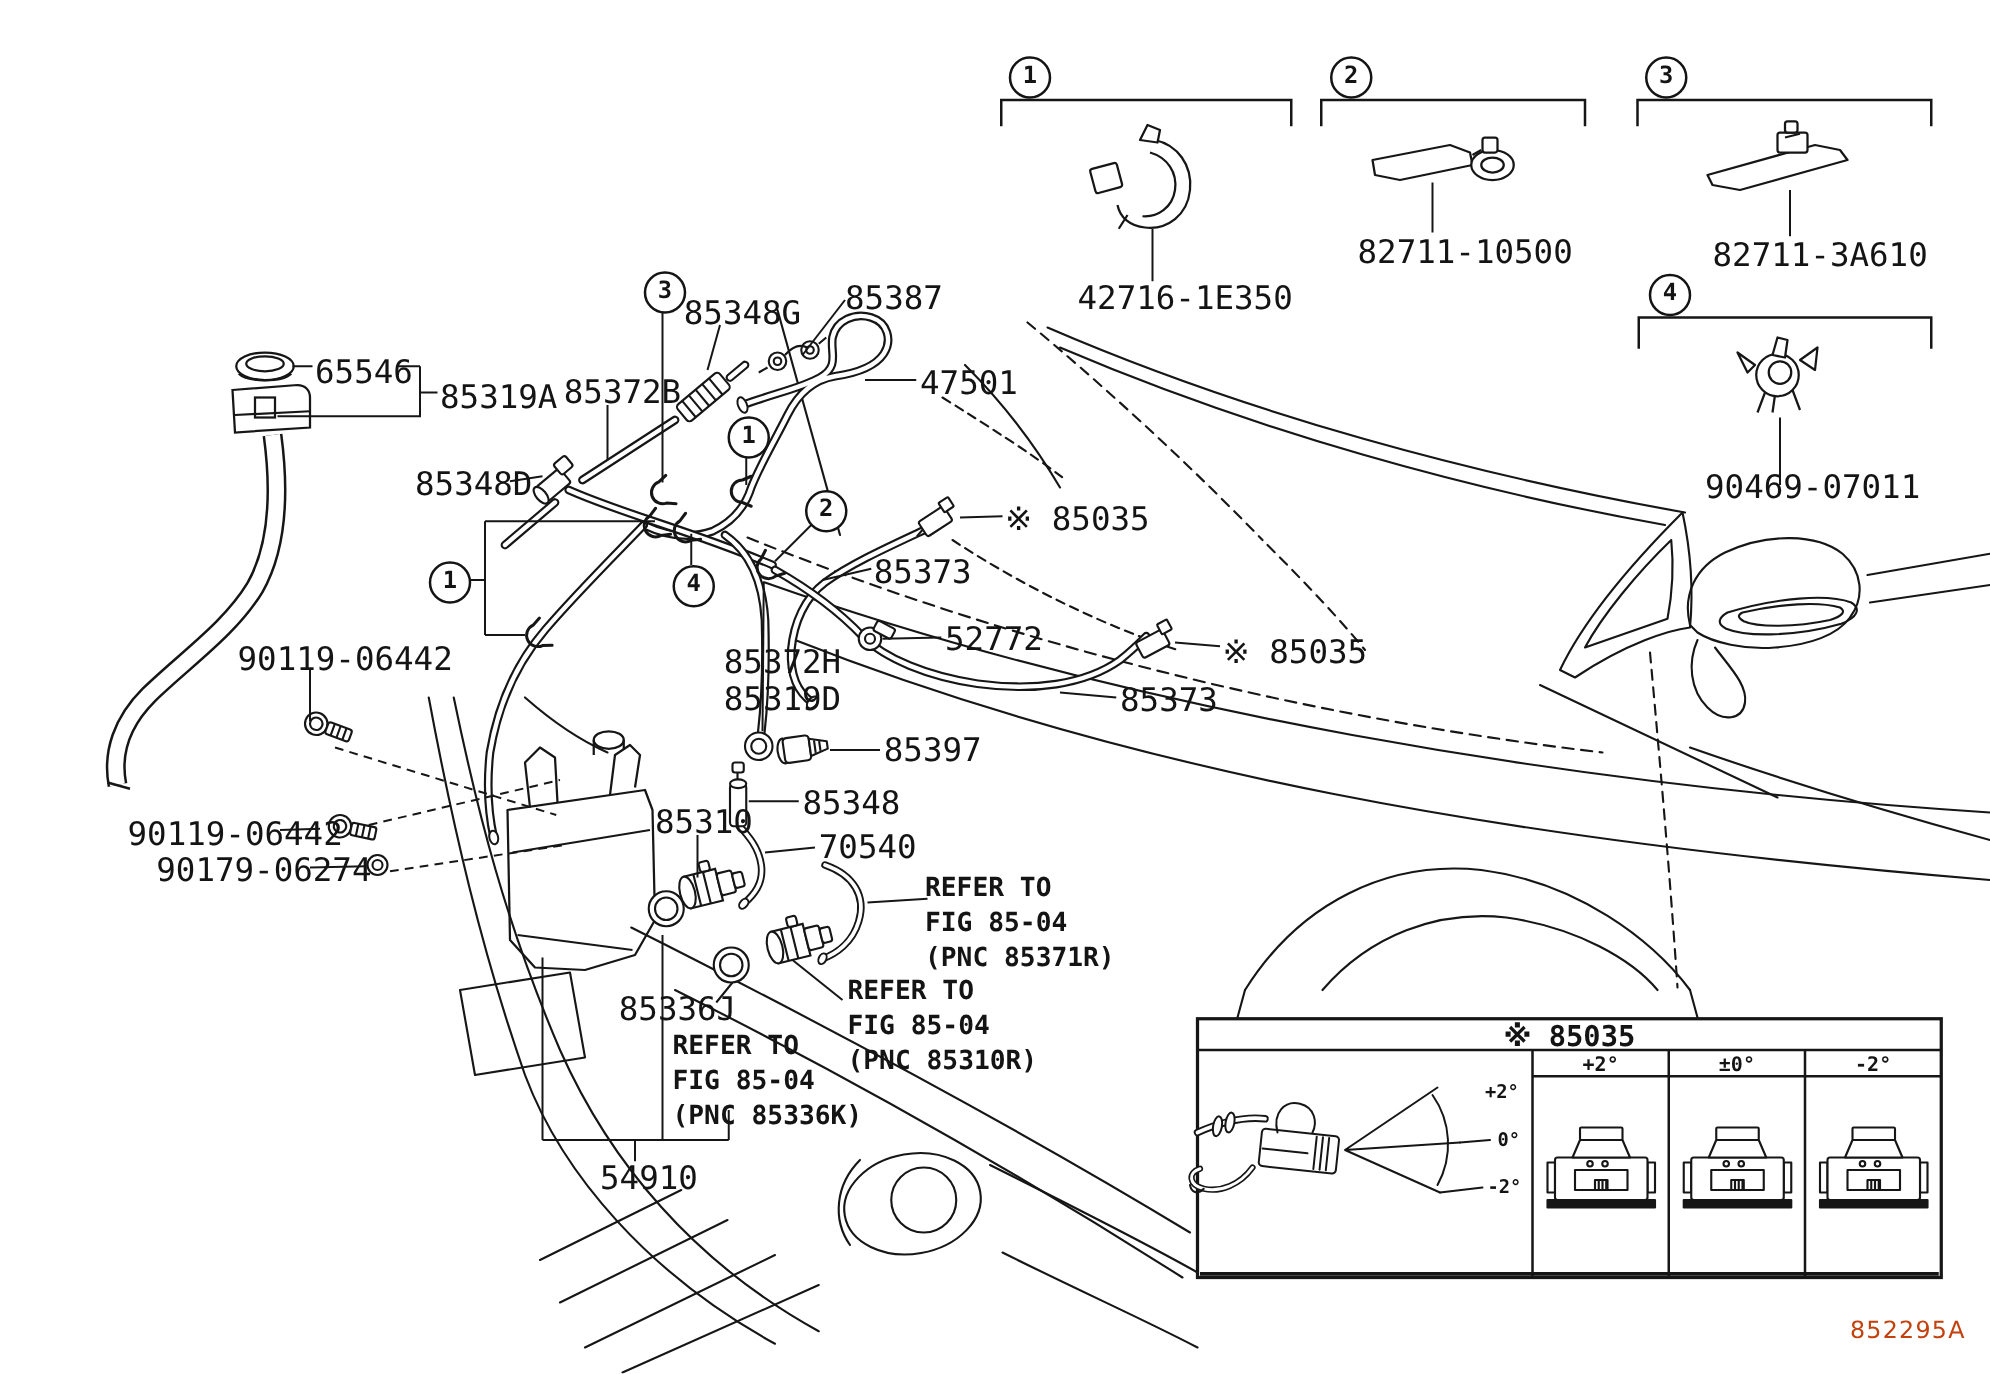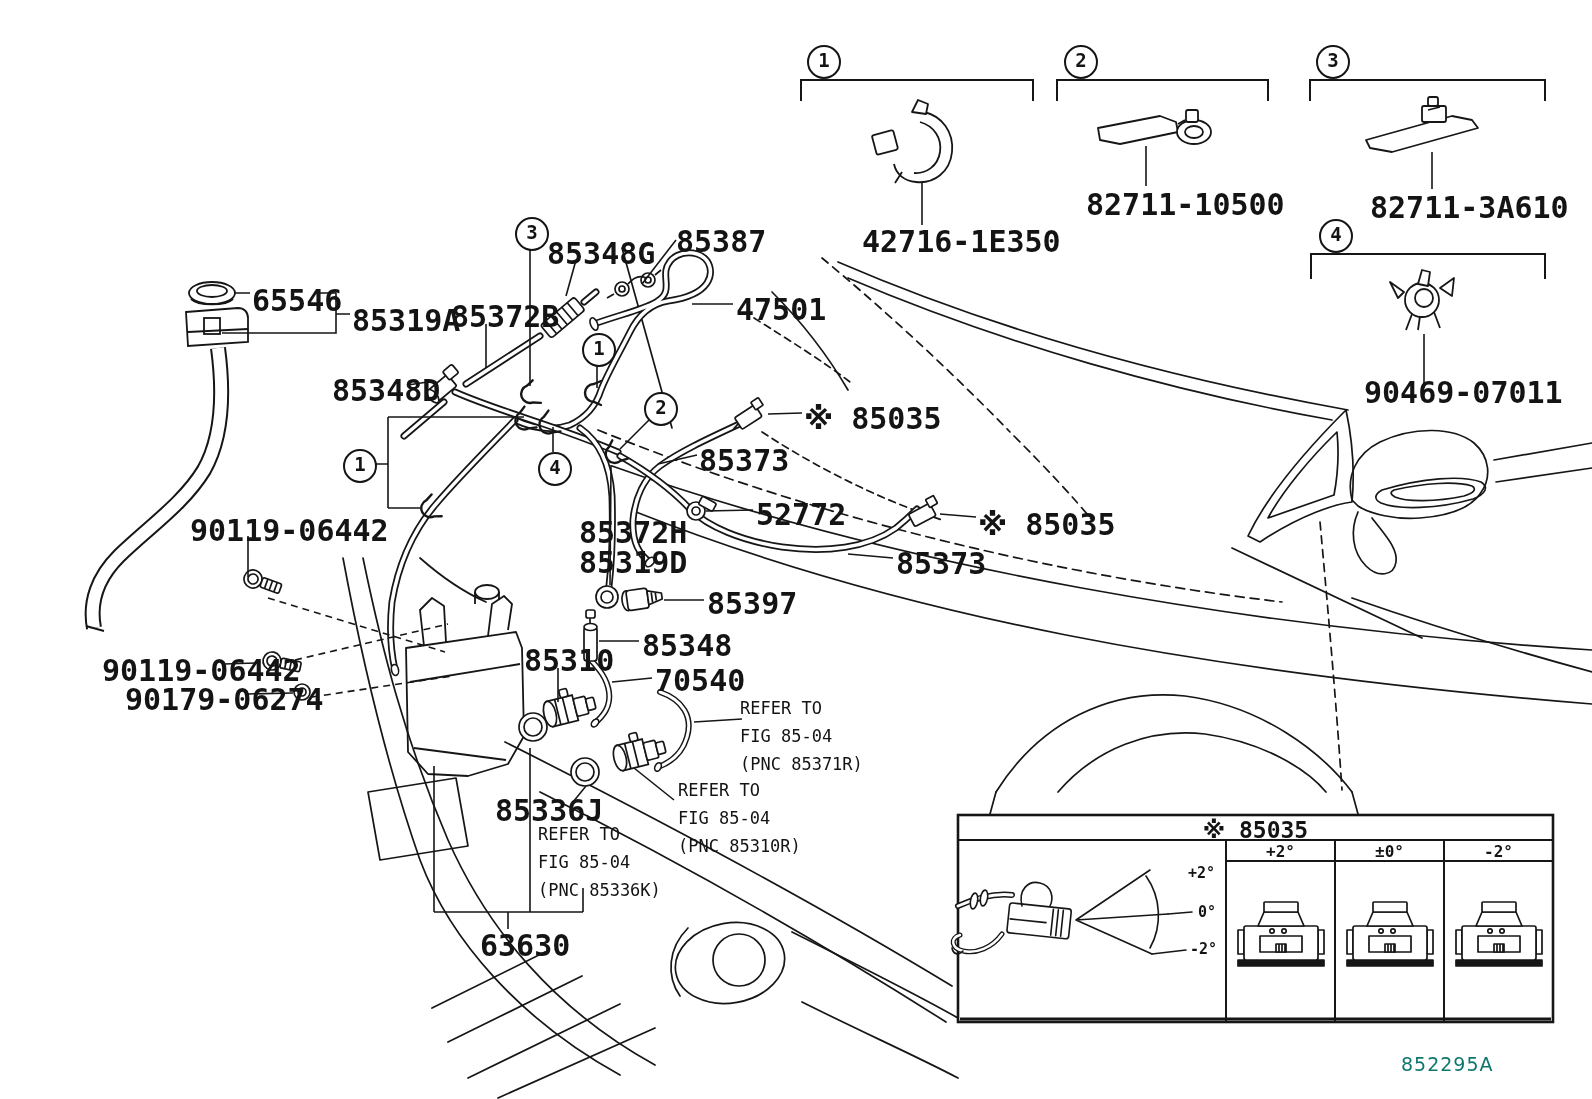--- a/index.html
+++ b/index.html
@@ -1,28 +1,28 @@
 <!DOCTYPE html>
 <html><head>
 <meta charset="utf-8">
 <style>
   html,body{margin:0;padding:0;background:#fff;}
   .stage{position:relative;width:1592px;height:1099px;background:#ffffff;overflow:hidden;
          font-family:"DejaVu Sans Mono","DejaVu Sans",monospace;color:#141414;}
   .stage svg{position:absolute;left:0;top:0;}
-  .plabel{position:absolute;font-weight:bold;font-size:30px;white-space:nowrap;letter-spacing:0px;}
+  .plabel{position:absolute;font-weight:normal;font-size:26px;white-space:nowrap;letter-spacing:0px;}
   .callout{position:absolute;width:30px;height:30px;border:2px solid #141414;border-radius:50%;
            background:#fff;text-align:center;line-height:27px;font-size:19px;font-weight:bold;}
-  .noteline{position:absolute;font-weight:normal;font-size:17px;white-space:nowrap;}
+  .noteline{position:absolute;font-weight:bold;font-size:21px;white-space:nowrap;}
   .tbl-title{position:absolute;left:958px;top:817px;width:595px;text-align:center;
              font-weight:bold;font-size:23px;}
   .tbl-head{position:absolute;top:842px;width:109px;text-align:center;font-weight:bold;font-size:16px;}
   .anglbl{position:absolute;font-weight:bold;font-size:15px;white-space:nowrap;}
-  .footer-code{position:absolute;left:1401px;top:1053px;font-family:"DejaVu Sans",sans-serif;
-               font-size:19px;letter-spacing:1px;color:#0f766e;}
+  .footer-code{position:absolute;left:1480px;top:1053px;font-family:"DejaVu Sans",sans-serif;
+               font-size:19px;letter-spacing:1px;color:#c2410c;}
 </style>
 </head>
 <body>
 
 <div class="stage">
 
 <svg width="1592" height="1099" viewBox="0 0 1592 1099">
 
   <g stroke="#161616" fill="none" stroke-width="1.7" stroke-linecap="round" stroke-linejoin="round">
     <path d="M 838,262 C 1000,332 1180,380 1348,410"></path>
@@ -386,21 +386,21 @@
 <div class="plabel" style="left:756px;top:497px">52772</div>
 <div class="plabel" style="left:978px;top:507px">※ 85035</div>
 <div class="plabel" style="left:896px;top:546px">85373</div>
 <div class="plabel" style="left:579px;top:515px">85372H</div>
 <div class="plabel" style="left:579px;top:545px">85319D</div>
 <div class="plabel" style="left:707px;top:586px">85397</div>
 <div class="plabel" style="left:642px;top:628px">85348</div>
 <div class="plabel" style="left:524px;top:643px">85310</div>
 <div class="plabel" style="left:655px;top:663px">70540</div>
 <div class="plabel" style="left:495px;top:793px">85336J</div>
-<div class="plabel" style="left:480px;top:928px">63630</div>
+<div class="plabel" style="left:480px;top:928px">54910</div>
 <div class="plabel" style="left:190px;top:513px">90119-06442</div>
 <div class="plabel" style="left:102px;top:653px">90119-06442</div>
 <div class="plabel" style="left:125px;top:682px">90179-06274</div>
 <div class="plabel" style="left:862px;top:224px">42716-1E350</div>
 <div class="plabel" style="left:1086px;top:187px">82711-10500</div>
 <div class="plabel" style="left:1370px;top:190px">82711-3A610</div>
 <div class="plabel" style="left:1364px;top:375px">90469-07011</div>
 
 <div class="noteline" style="left:740px;top:698px">REFER TO</div>
 <div class="noteline" style="left:740px;top:726px">FIG 85-04</div>

